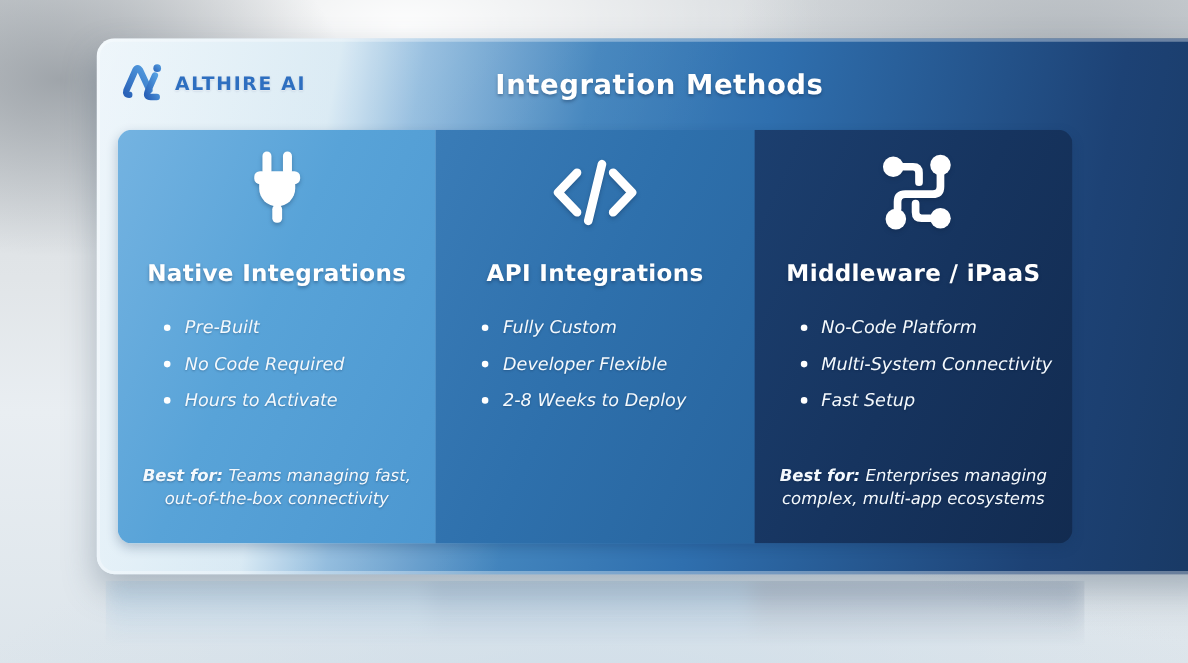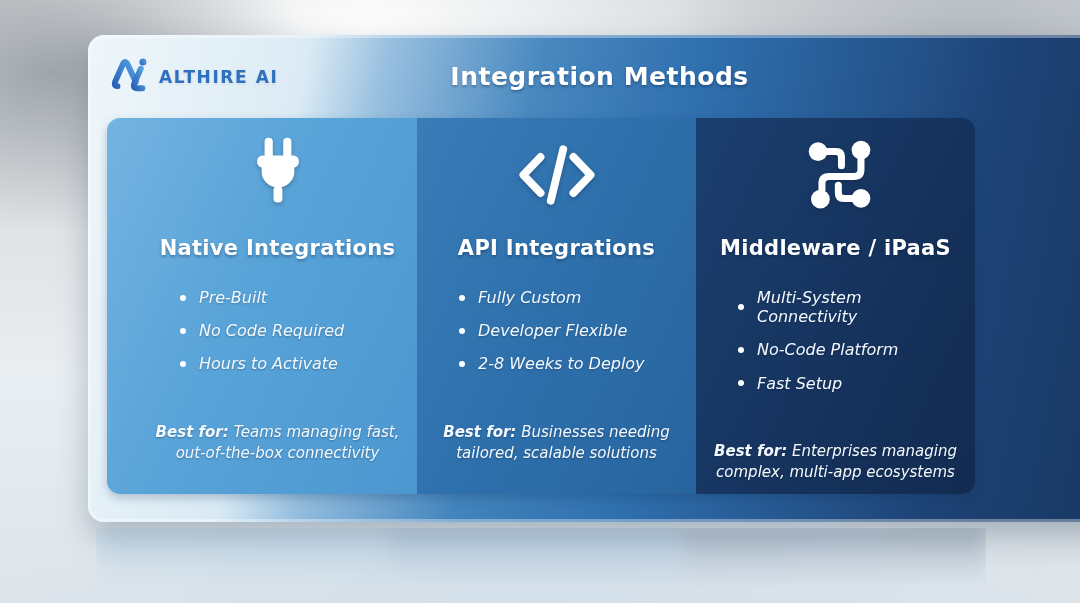--- a/index.html
+++ b/index.html
@@ -35,21 +35,21 @@
     display:flex;align-items:center;justify-content:center;
     font-size:25px;font-weight:bold;letter-spacing:.5px;color:#fff;
     text-shadow:0 2px 3px rgba(10,30,60,.35);
   }
   .columns{
     position:absolute;left:19px;top:83px;width:868px;height:376px;
     display:flex;border-radius:13px;overflow:hidden;
     box-shadow:0 4px 10px rgba(20,50,90,.25);
   }
   .col{flex:1 1 0;display:flex;flex-direction:column;color:#fff;}
-  .col-0{background:linear-gradient(115deg,#74b3e1 0%,#58a3d8 45%,#4c97d0 100%);padding-left:31px;}
+  .col-0{background:linear-gradient(115deg,#74b3e1 0%,#58a3d8 45%,#4c97d0 100%);}
   .col-1{background:linear-gradient(115deg,#3a7cb7 0%,#2e70ac 48%,#27649e 100%);}
   .col-2{background:linear-gradient(115deg,#1c3f6f 0%,#16345f 50%,#122b50 100%);}
   .icon-wrap{height:86px;margin-top:14px;display:flex;align-items:center;justify-content:center;}
   .icon-wrap svg{filter:drop-shadow(0 2px 2px rgba(10,30,60,.3));}
   .col h2{
     margin:18px 0 0;text-align:center;font-size:21px;font-weight:bold;
     letter-spacing:.3px;text-shadow:0 2px 3px rgba(10,30,60,.35);
   }
   .col ul{margin:28px 0 0;padding:0 10px 0 42px;list-style:none;font-style:italic;}
   .col li{display:flex;align-items:center;gap:13px;margin-bottom:14px;font-size:16px;
@@ -141,24 +141,20 @@
           </li>
         <li>
             <span class="dot"></span>
             <span>Developer Flexible</span>
           </li>
         <li>
             <span class="dot"></span>
             <span>2-8 Weeks to Deploy</span>
           </li>
       </ul>
-      <p class="bestfor">
-        <b>Best for:</b>
-        <span>Businesses needing tailored, scalable solutions</span>
-      </p>
     </section>
 
     <section class="col col-2">
       <div class="icon-wrap">
         <svg width="78" height="78" viewBox="0 0 100 100">
           <g fill="#fff">
             <circle cx="27" cy="20" r="12"></circle>
             <circle cx="82" cy="18" r="12"></circle>
             <circle cx="30" cy="81" r="12"></circle>
             <circle cx="82" cy="80" r="12"></circle>
@@ -167,25 +163,25 @@
             <path d="M82 30 V43 Q82 52 73 52 H41 Q32 52 32 61 V69"></path>
             <path d="M39 20 H50 Q57 20 57 27 V38"></path>
             <path d="M70 80 H60 Q53 80 53 73 V63"></path>
           </g>
         </svg>
       </div>
       <h2>Middleware / iPaaS</h2>
       <ul>
         <li>
             <span class="dot"></span>
-            <span>Multi-System Connectivity</span>
+            <span>No-Code Platform</span>
           </li>
         <li>
             <span class="dot"></span>
-            <span>No-Code Platform</span>
+            <span>Multi-System Connectivity</span>
           </li>
         <li>
             <span class="dot"></span>
             <span>Fast Setup</span>
           </li>
       </ul>
       <p class="bestfor">
         <b>Best for:</b>
         <span>Enterprises managing complex, multi-app ecosystems</span>
       </p>

